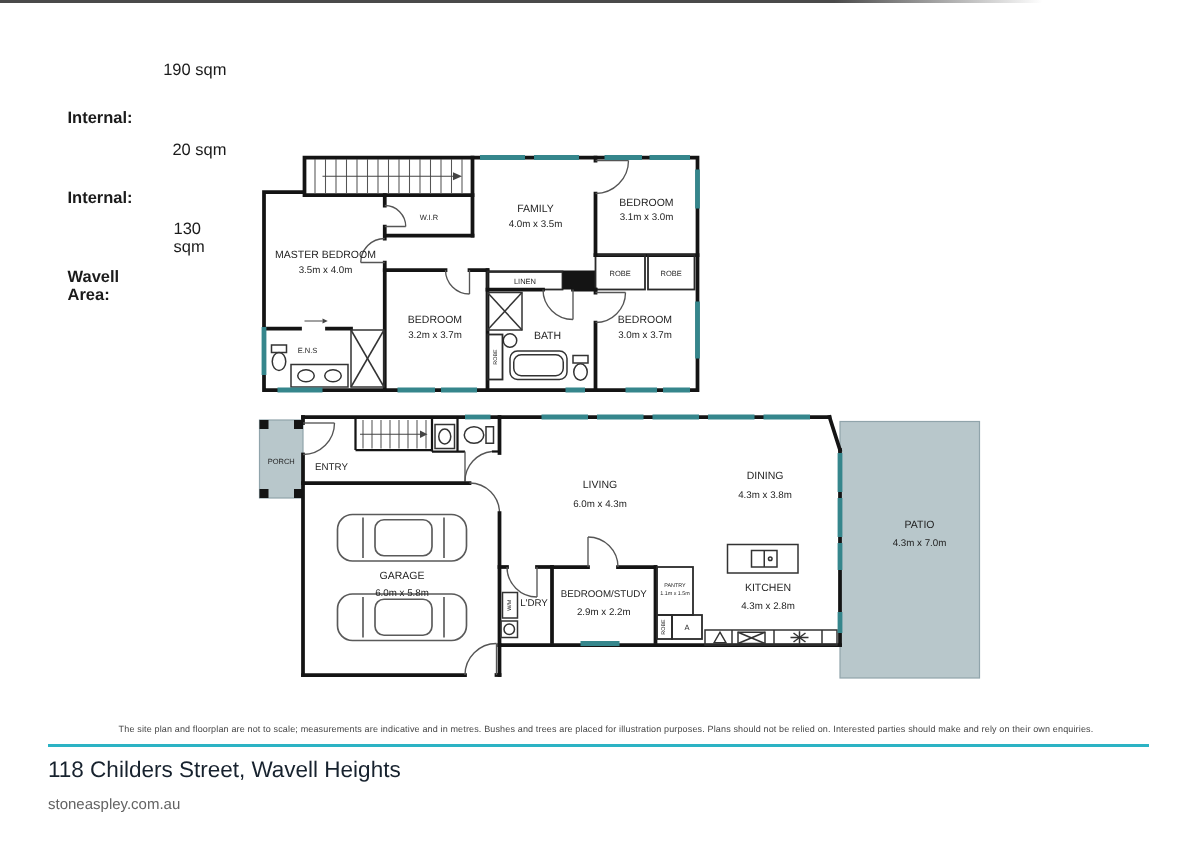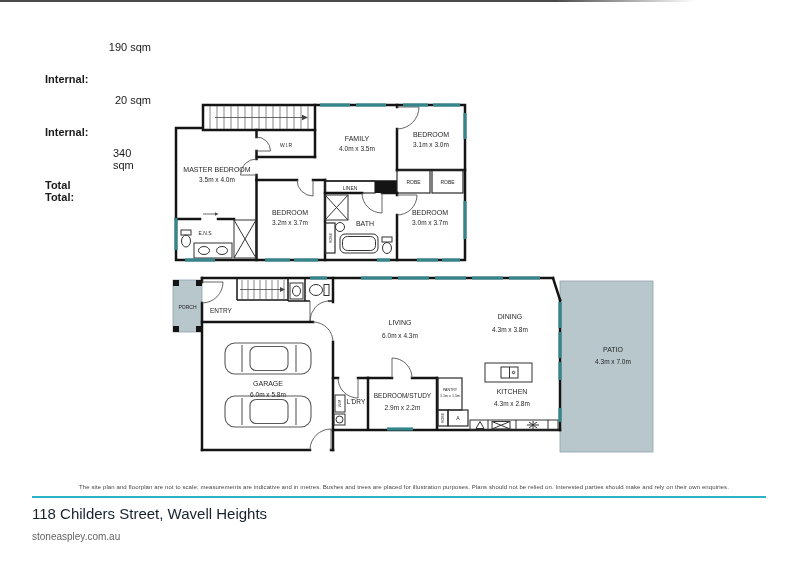--- a/index.html
+++ b/index.html
@@ -50,22 +50,22 @@
   <div class="areas">
     <div class="area-row">
       <span class="lbl">Internal:</span>
       <span class="val">190 sqm</span>
     </div>
     <div class="area-row">
       <span class="lbl">Internal:</span>
       <span class="val">20 sqm</span>
     </div>
     <div class="area-row">
-      <span class="lbl">Total Total:</span>
-      <span class="val">340 sqm</span>
+      <span class="lbl">Wavell Area:</span>
+      <span class="val">130 sqm</span>
     </div>
   </div>
 
   <svg id="upper-svg" width="305" height="172" viewBox="0 0 305 172">
 
     <path class="wall" d="M6 35 H33 V12 H295 V167 H6 Z"></path>
 
     <g>
       <line class="wall" x1="33" y1="37" x2="145" y2="37"></line>
       <line class="wall" x1="145" y1="12" x2="145" y2="64"></line>

